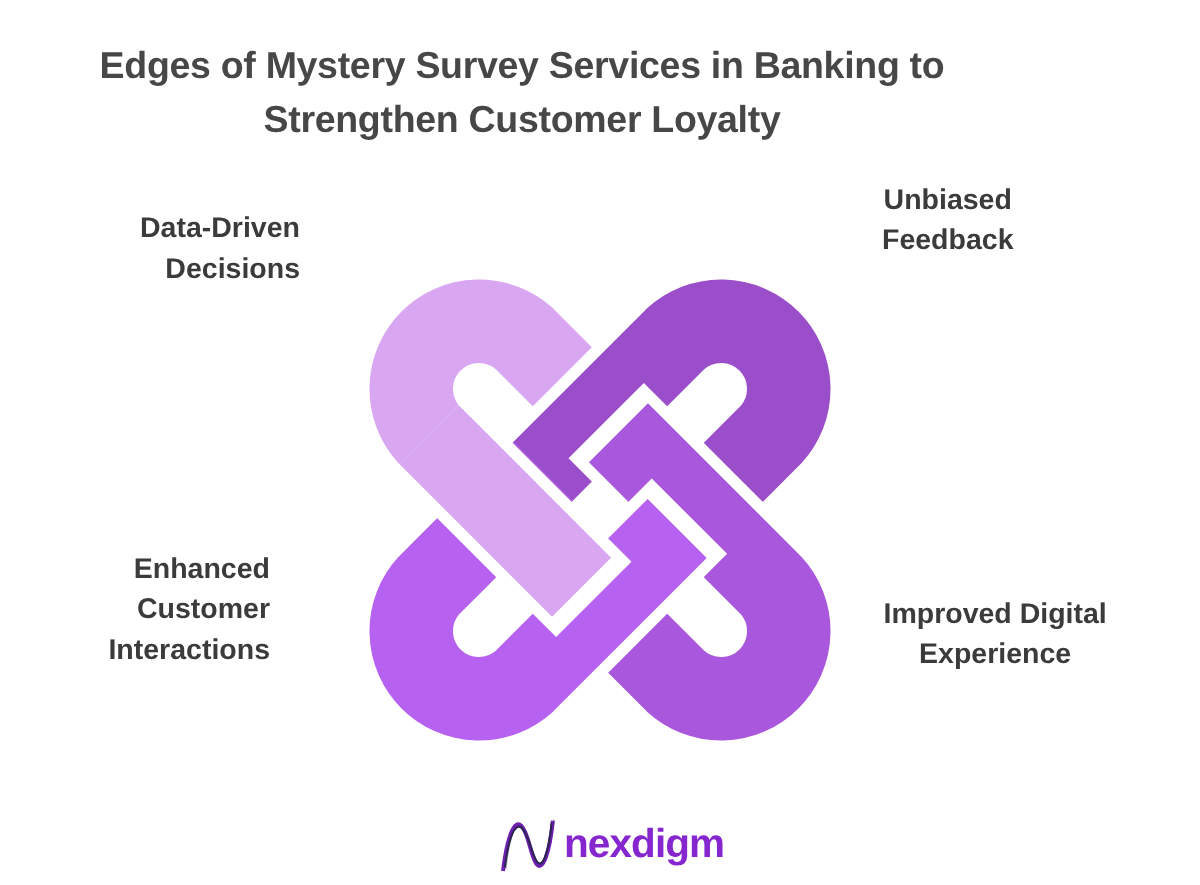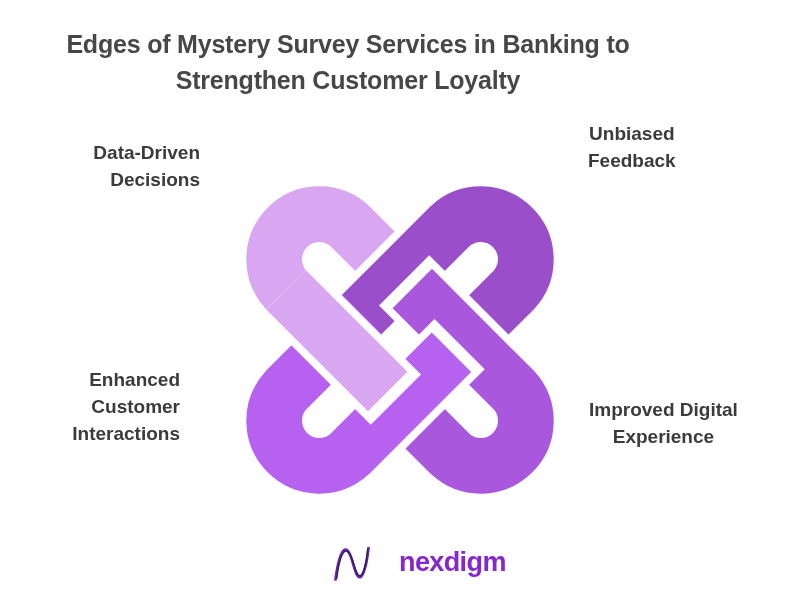--- a/index.html
+++ b/index.html
@@ -16,21 +16,21 @@
     position:absolute;font-size:19px;line-height:27px;font-weight:bold;
     color:#3b3b3b;white-space:pre-line;
   }
   .label.tl{right:600px;top:139px;text-align:right;}
   .label.tr{left:588px;top:120px;text-align:center;}
   .label.bl{right:620px;top:366px;text-align:right;}
   .label.br{left:589px;top:396px;text-align:center;}
   .knot{position:absolute;left:208px;top:148px;}
   .logo{
     position:absolute;left:330px;top:540px;height:44px;
-    display:flex;align-items:center;gap:23px;
+    display:flex;align-items:center;gap:0;
   }
   .logo .wordmark{
     font-size:27px;font-weight:bold;color:#8526cf;letter-spacing:-0.6px;
   }
 </style>
 </head>
 <body>
 
 <div class="title">Edges of Mystery Survey Services in Banking to Strengthen Customer Loyalty</div>
 

